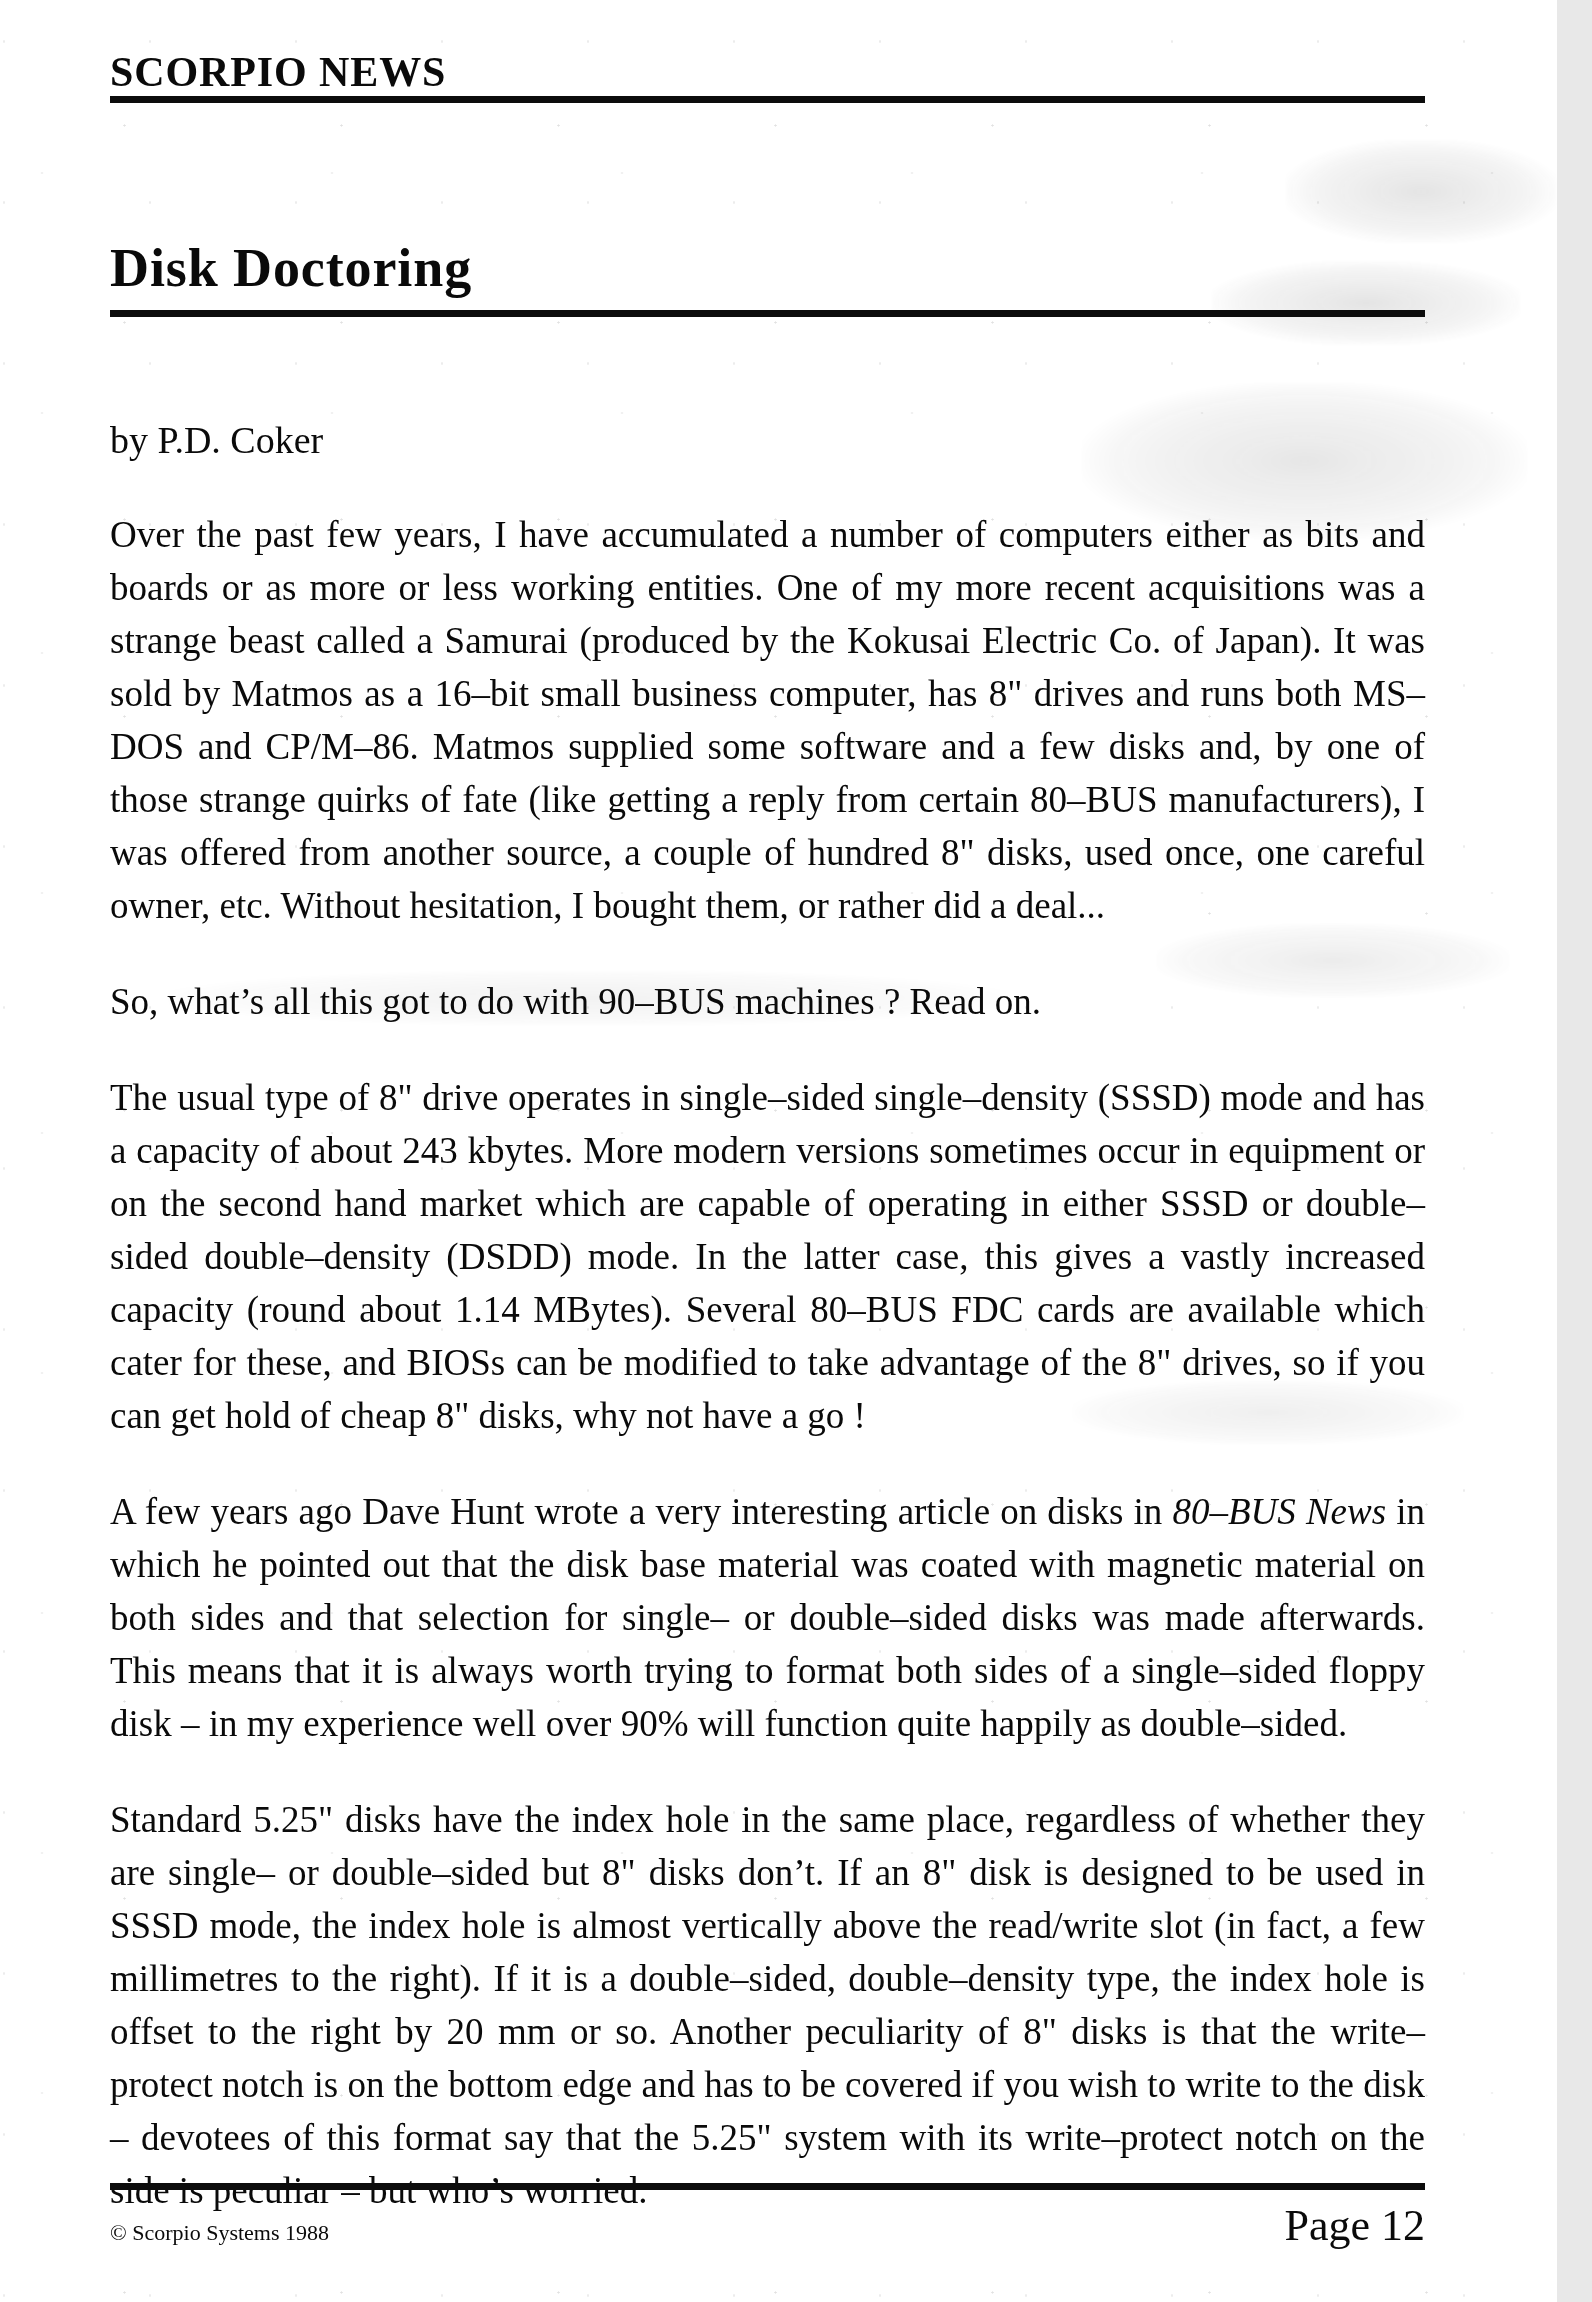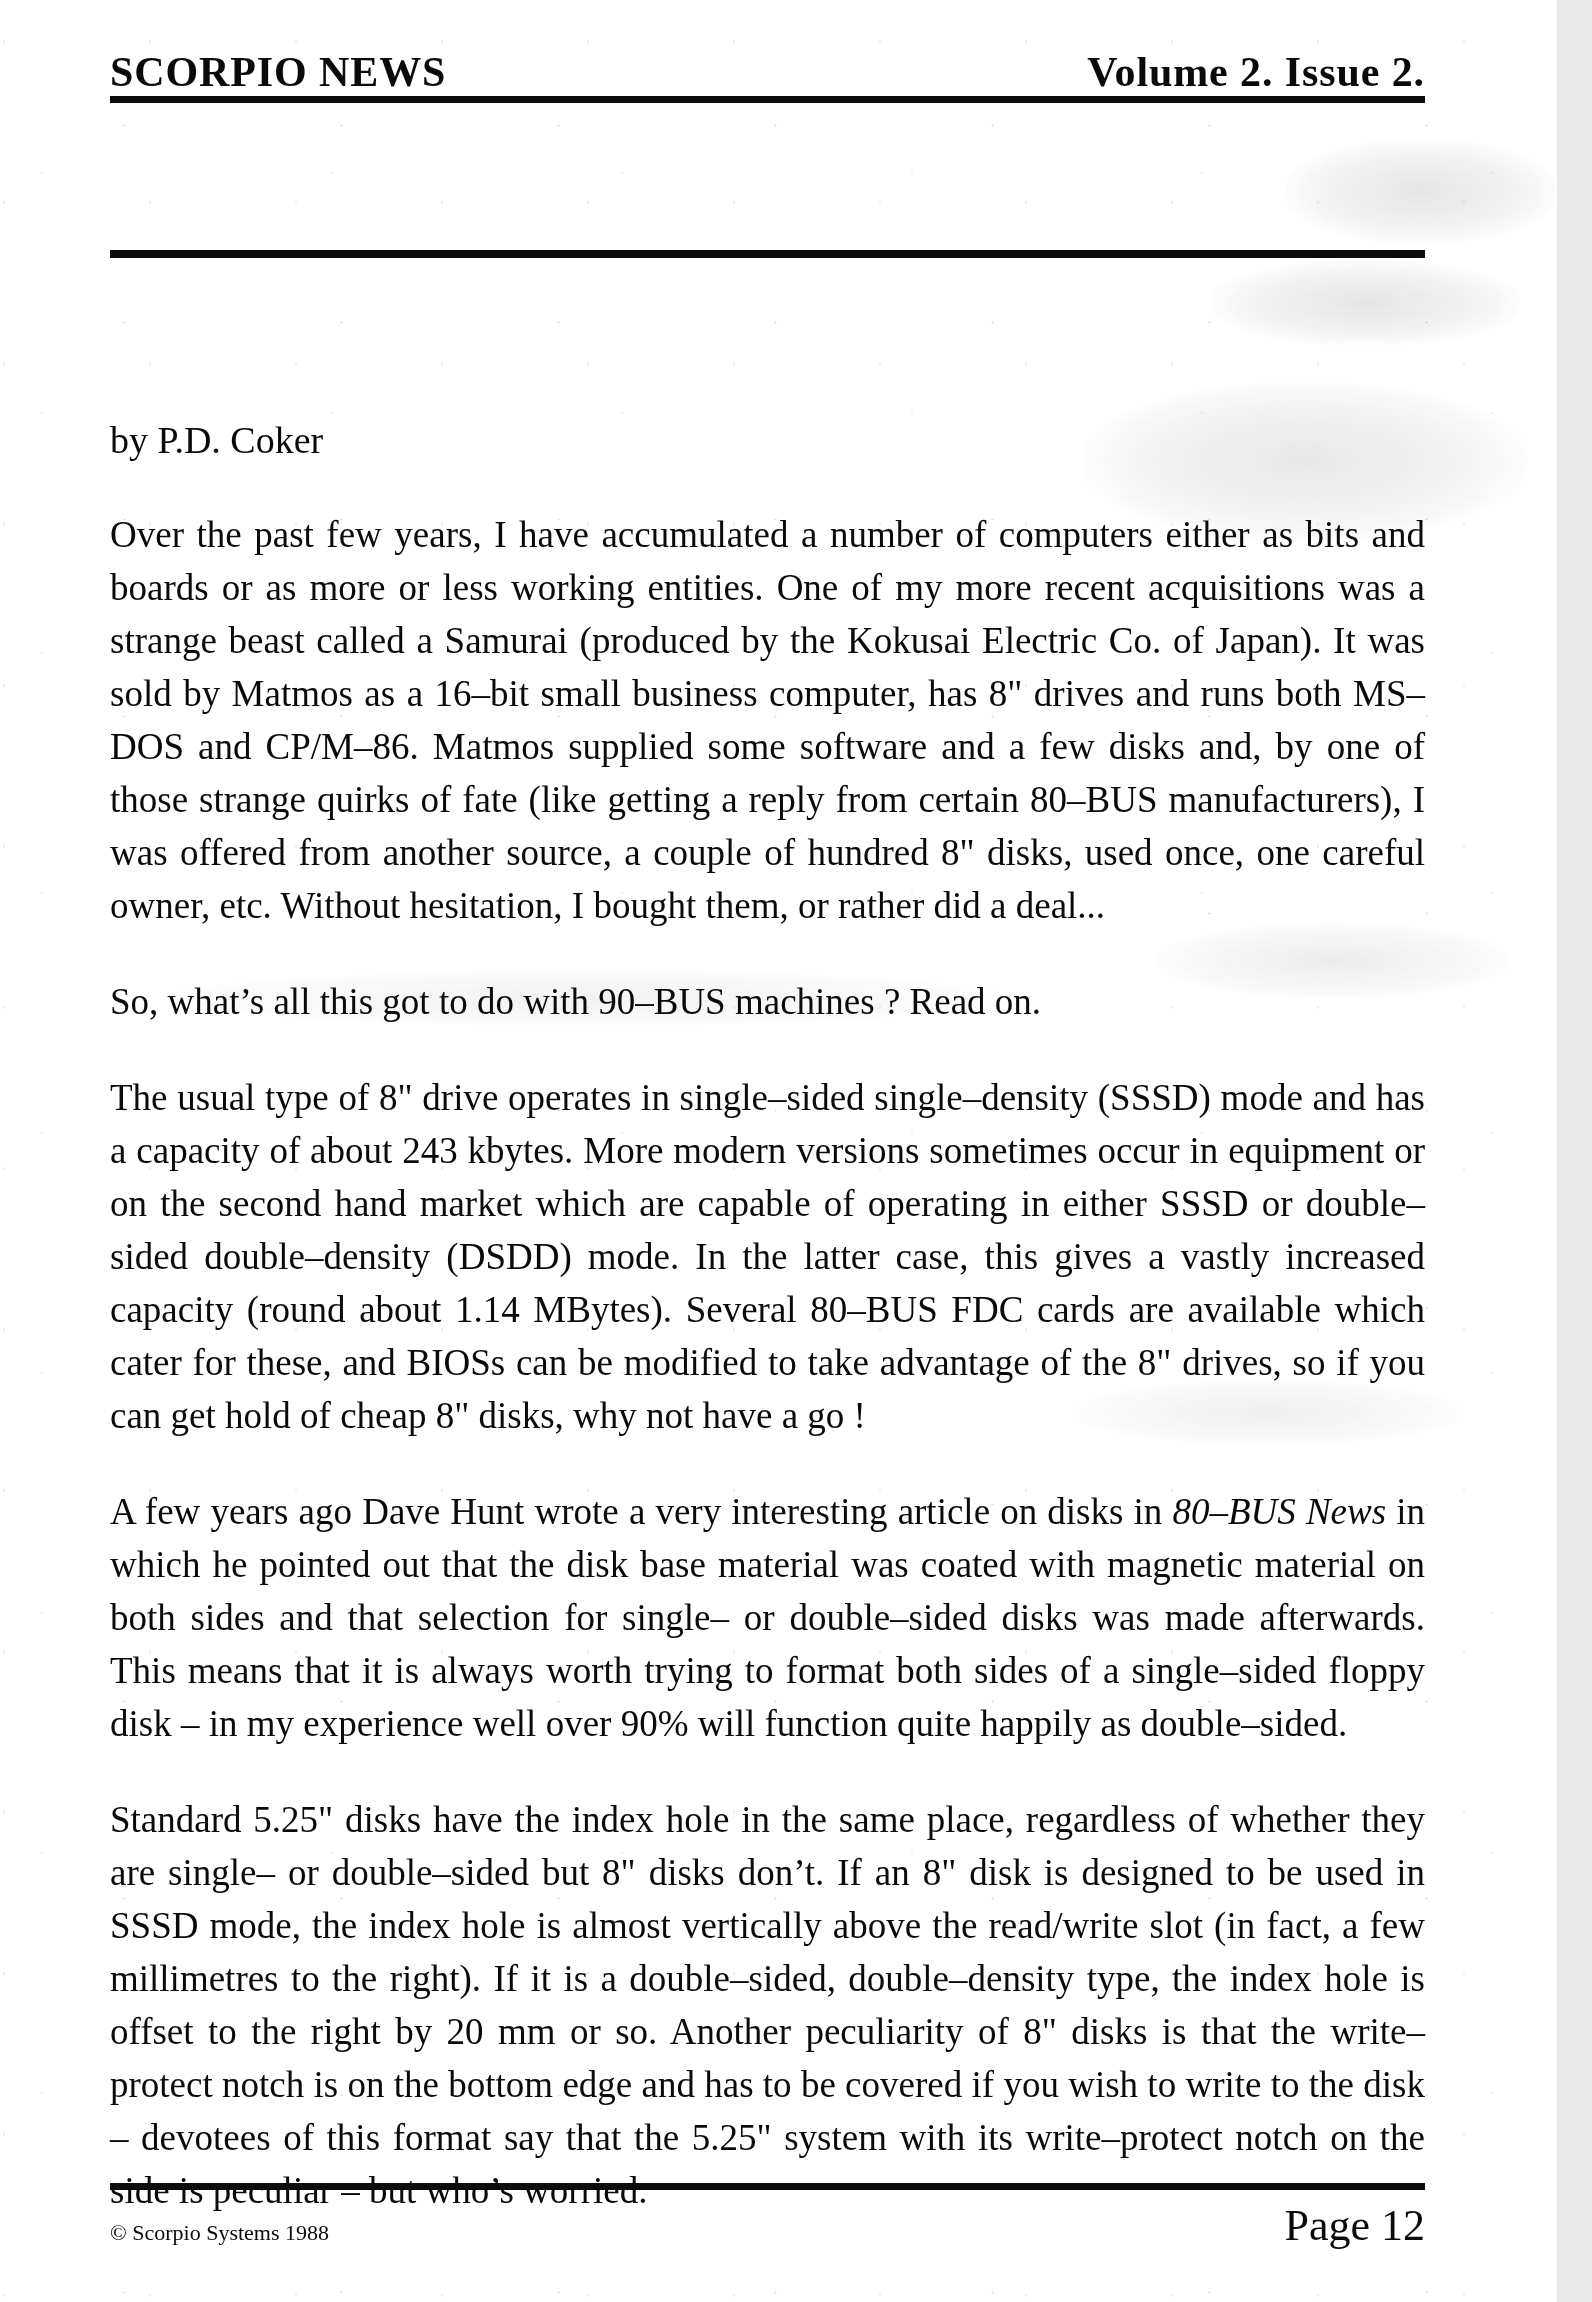--- a/index.html
+++ b/index.html
@@ -108,25 +108,25 @@
 
   <div class="smudge s1"></div>
   <div class="smudge s2"></div>
   <div class="smudge s3"></div>
   <div class="smudge s4"></div>
   <div class="smudge s5"></div>
   <div class="smudge s6"></div>
 
   <div class="header">
     <span>SCORPIO NEWS</span>
-    <span>Volume 2. Issue 2.</span>
   </div>
   <div class="header-rule"></div>
 
   <div class="title-block">
+    <h1 class="article-title">Disk Doctoring</h1>
     <div class="title-rule"></div>
   </div>
 
   <div class="byline">by P.D. Coker</div>
 
   <div class="body">
     <p>Over the past few years, I have accumulated a number of computers either as bits and boards or as more or less working entities. One of my more recent acquisitions was a strange beast called a Samurai (produced by the Kokusai Electric Co. of Japan). It was sold by Matmos as a 16–bit small business computer, has 8" drives and runs both MS–DOS and CP/M–86. Matmos supplied some software and a few disks and, by one of those strange quirks of fate (like getting a reply from certain 80–BUS manufacturers), I was offered from another source, a couple of hundred 8" disks, used once, one careful owner, etc. Without hesitation, I bought them, or rather did a deal...</p>
     <p>So, what’s all this got to do with 90–BUS machines ? Read on.</p>
     <p>The usual type of 8" drive operates in single–sided single–density (SSSD) mode and has a capacity of about 243 kbytes. More modern versions sometimes occur in equipment or on the second hand market which are capable of operating in either SSSD or double–sided double–density (DSDD) mode. In the latter case, this gives a vastly increased capacity (round about 1.14 MBytes). Several 80–BUS FDC cards are available which cater for these, and BIOSs can be modified to take advantage of the 8" drives, so if you can get hold of cheap 8" disks, why not have a go !</p>
     <p><span>A few years ago Dave Hunt wrote a very interesting article on disks in </span><em>80–BUS News</em><span> in which he pointed out that the disk base material was coated with magnetic material on both sides and that selection for single– or double–sided disks was made afterwards. This means that it is always worth trying to format both sides of a single–sided floppy disk – in my experience well over 90% will function quite happily as double–sided.</span></p>

